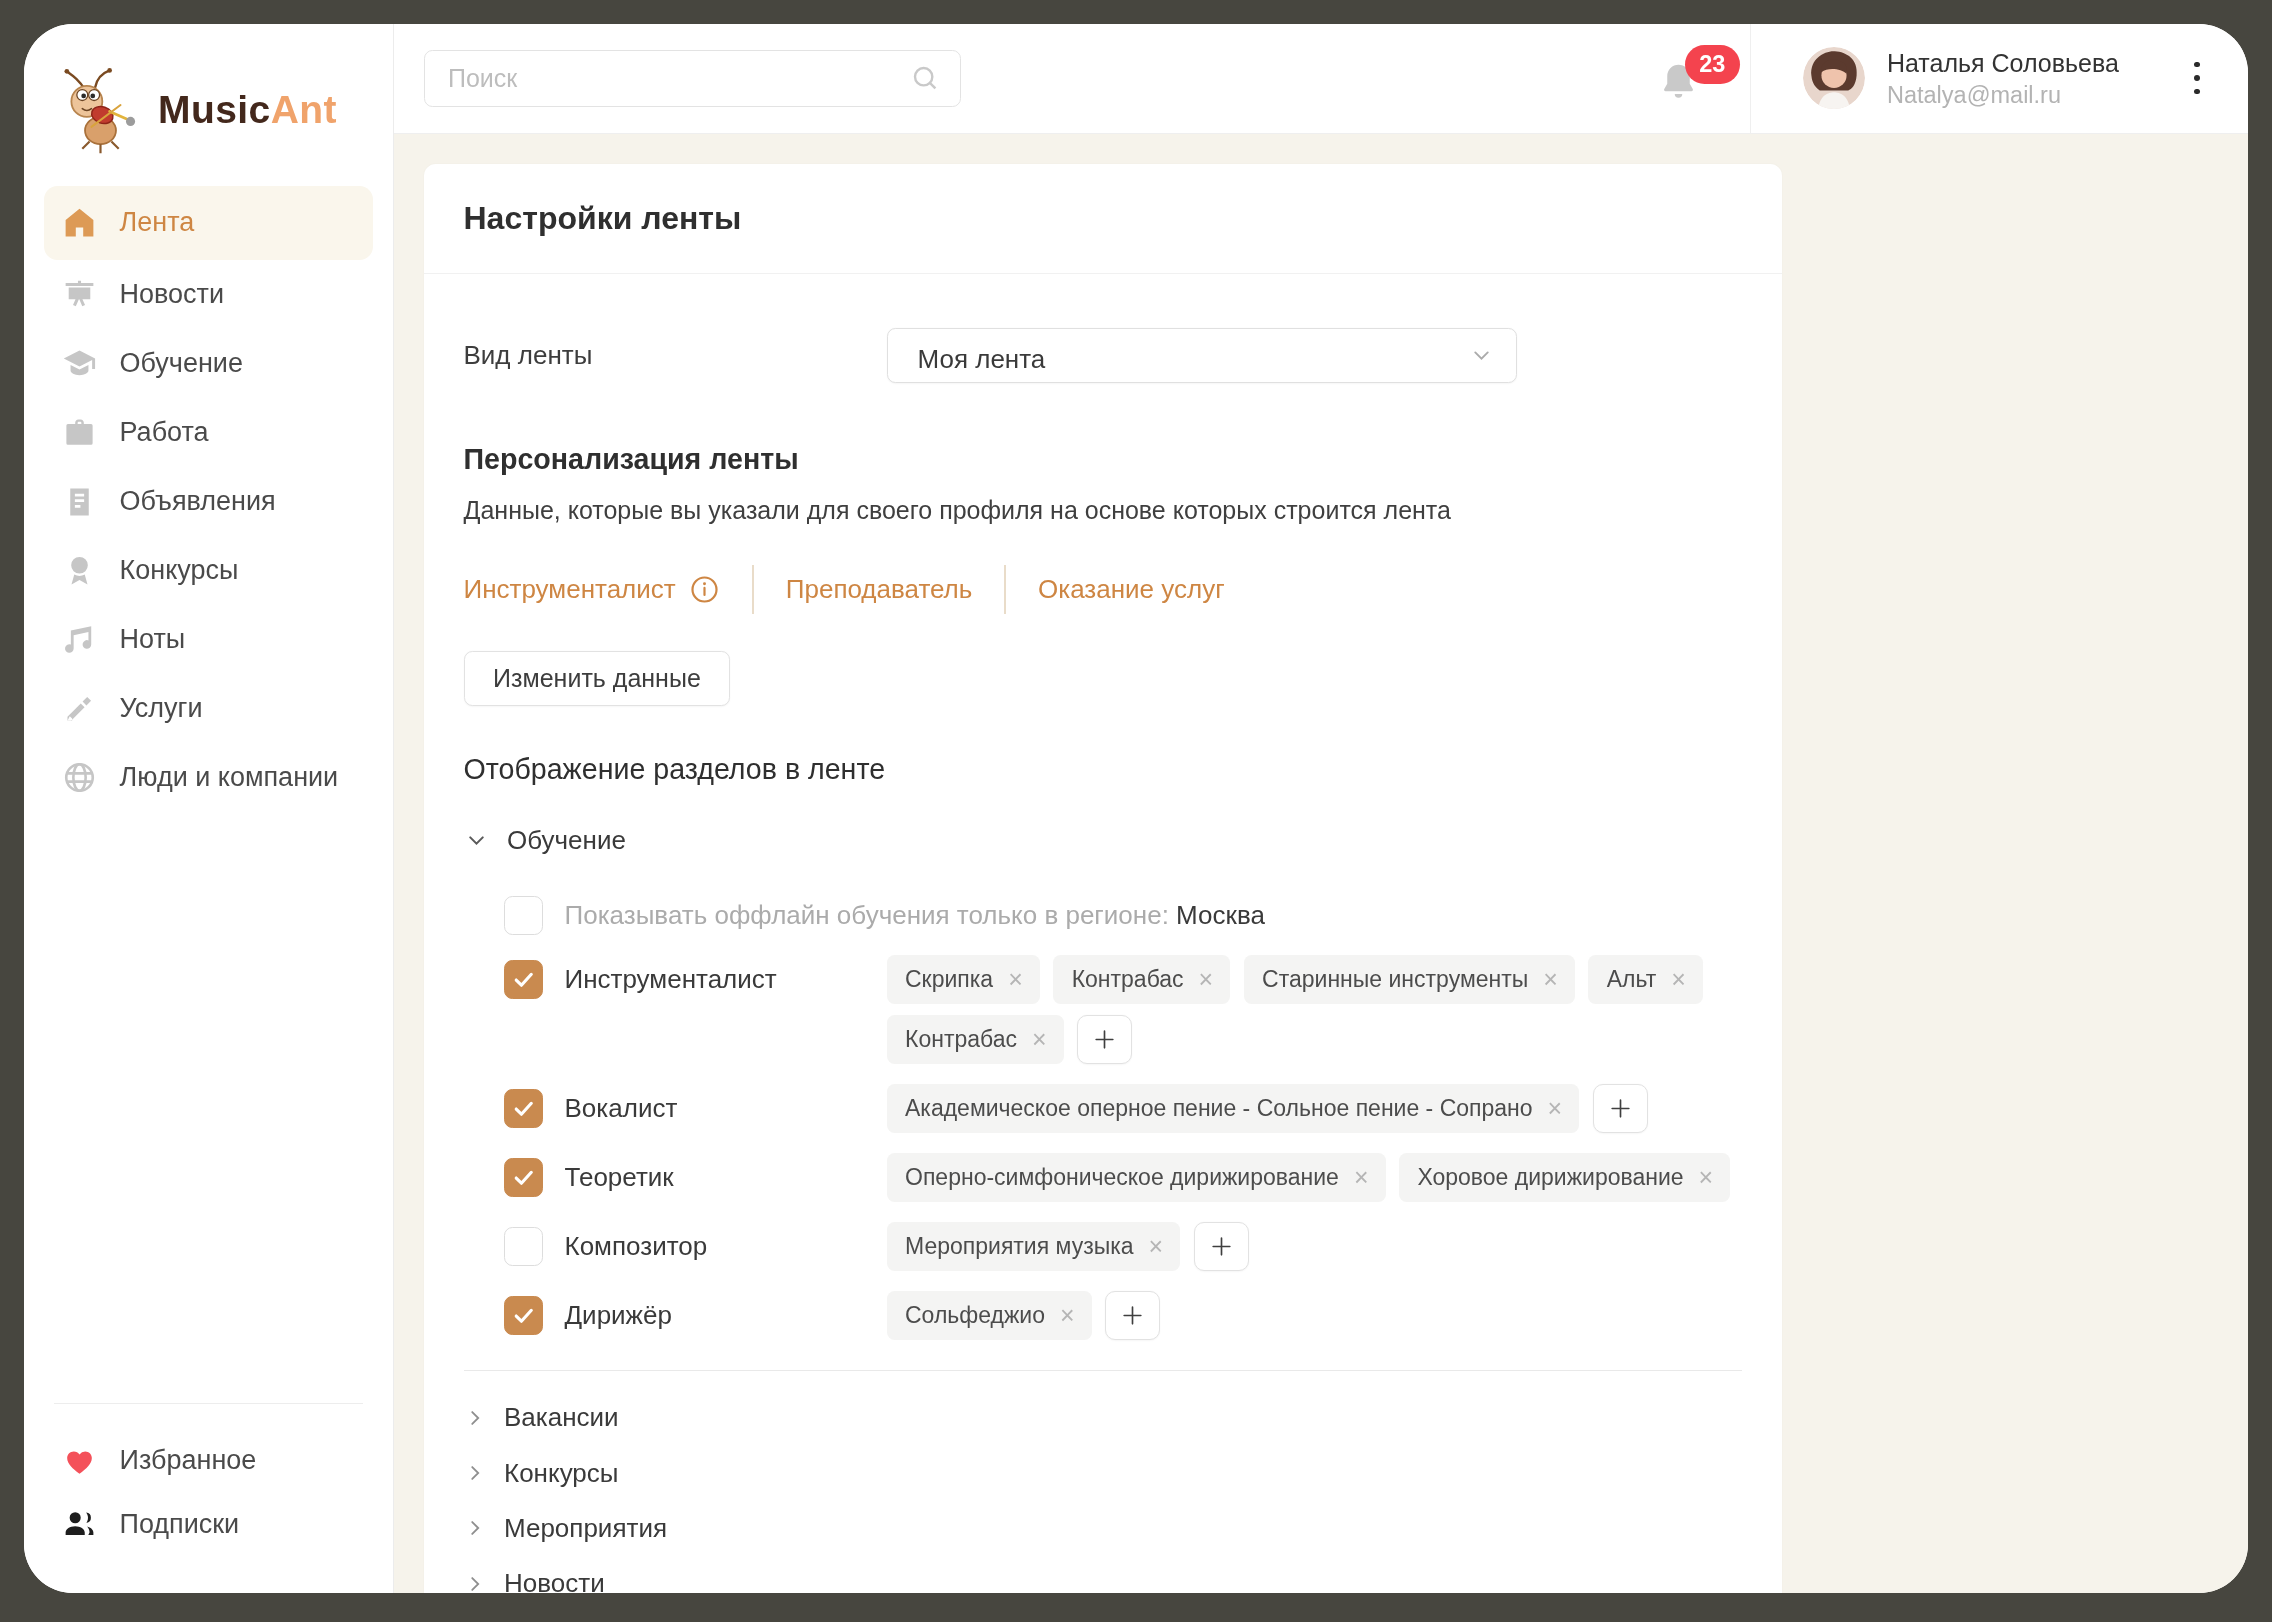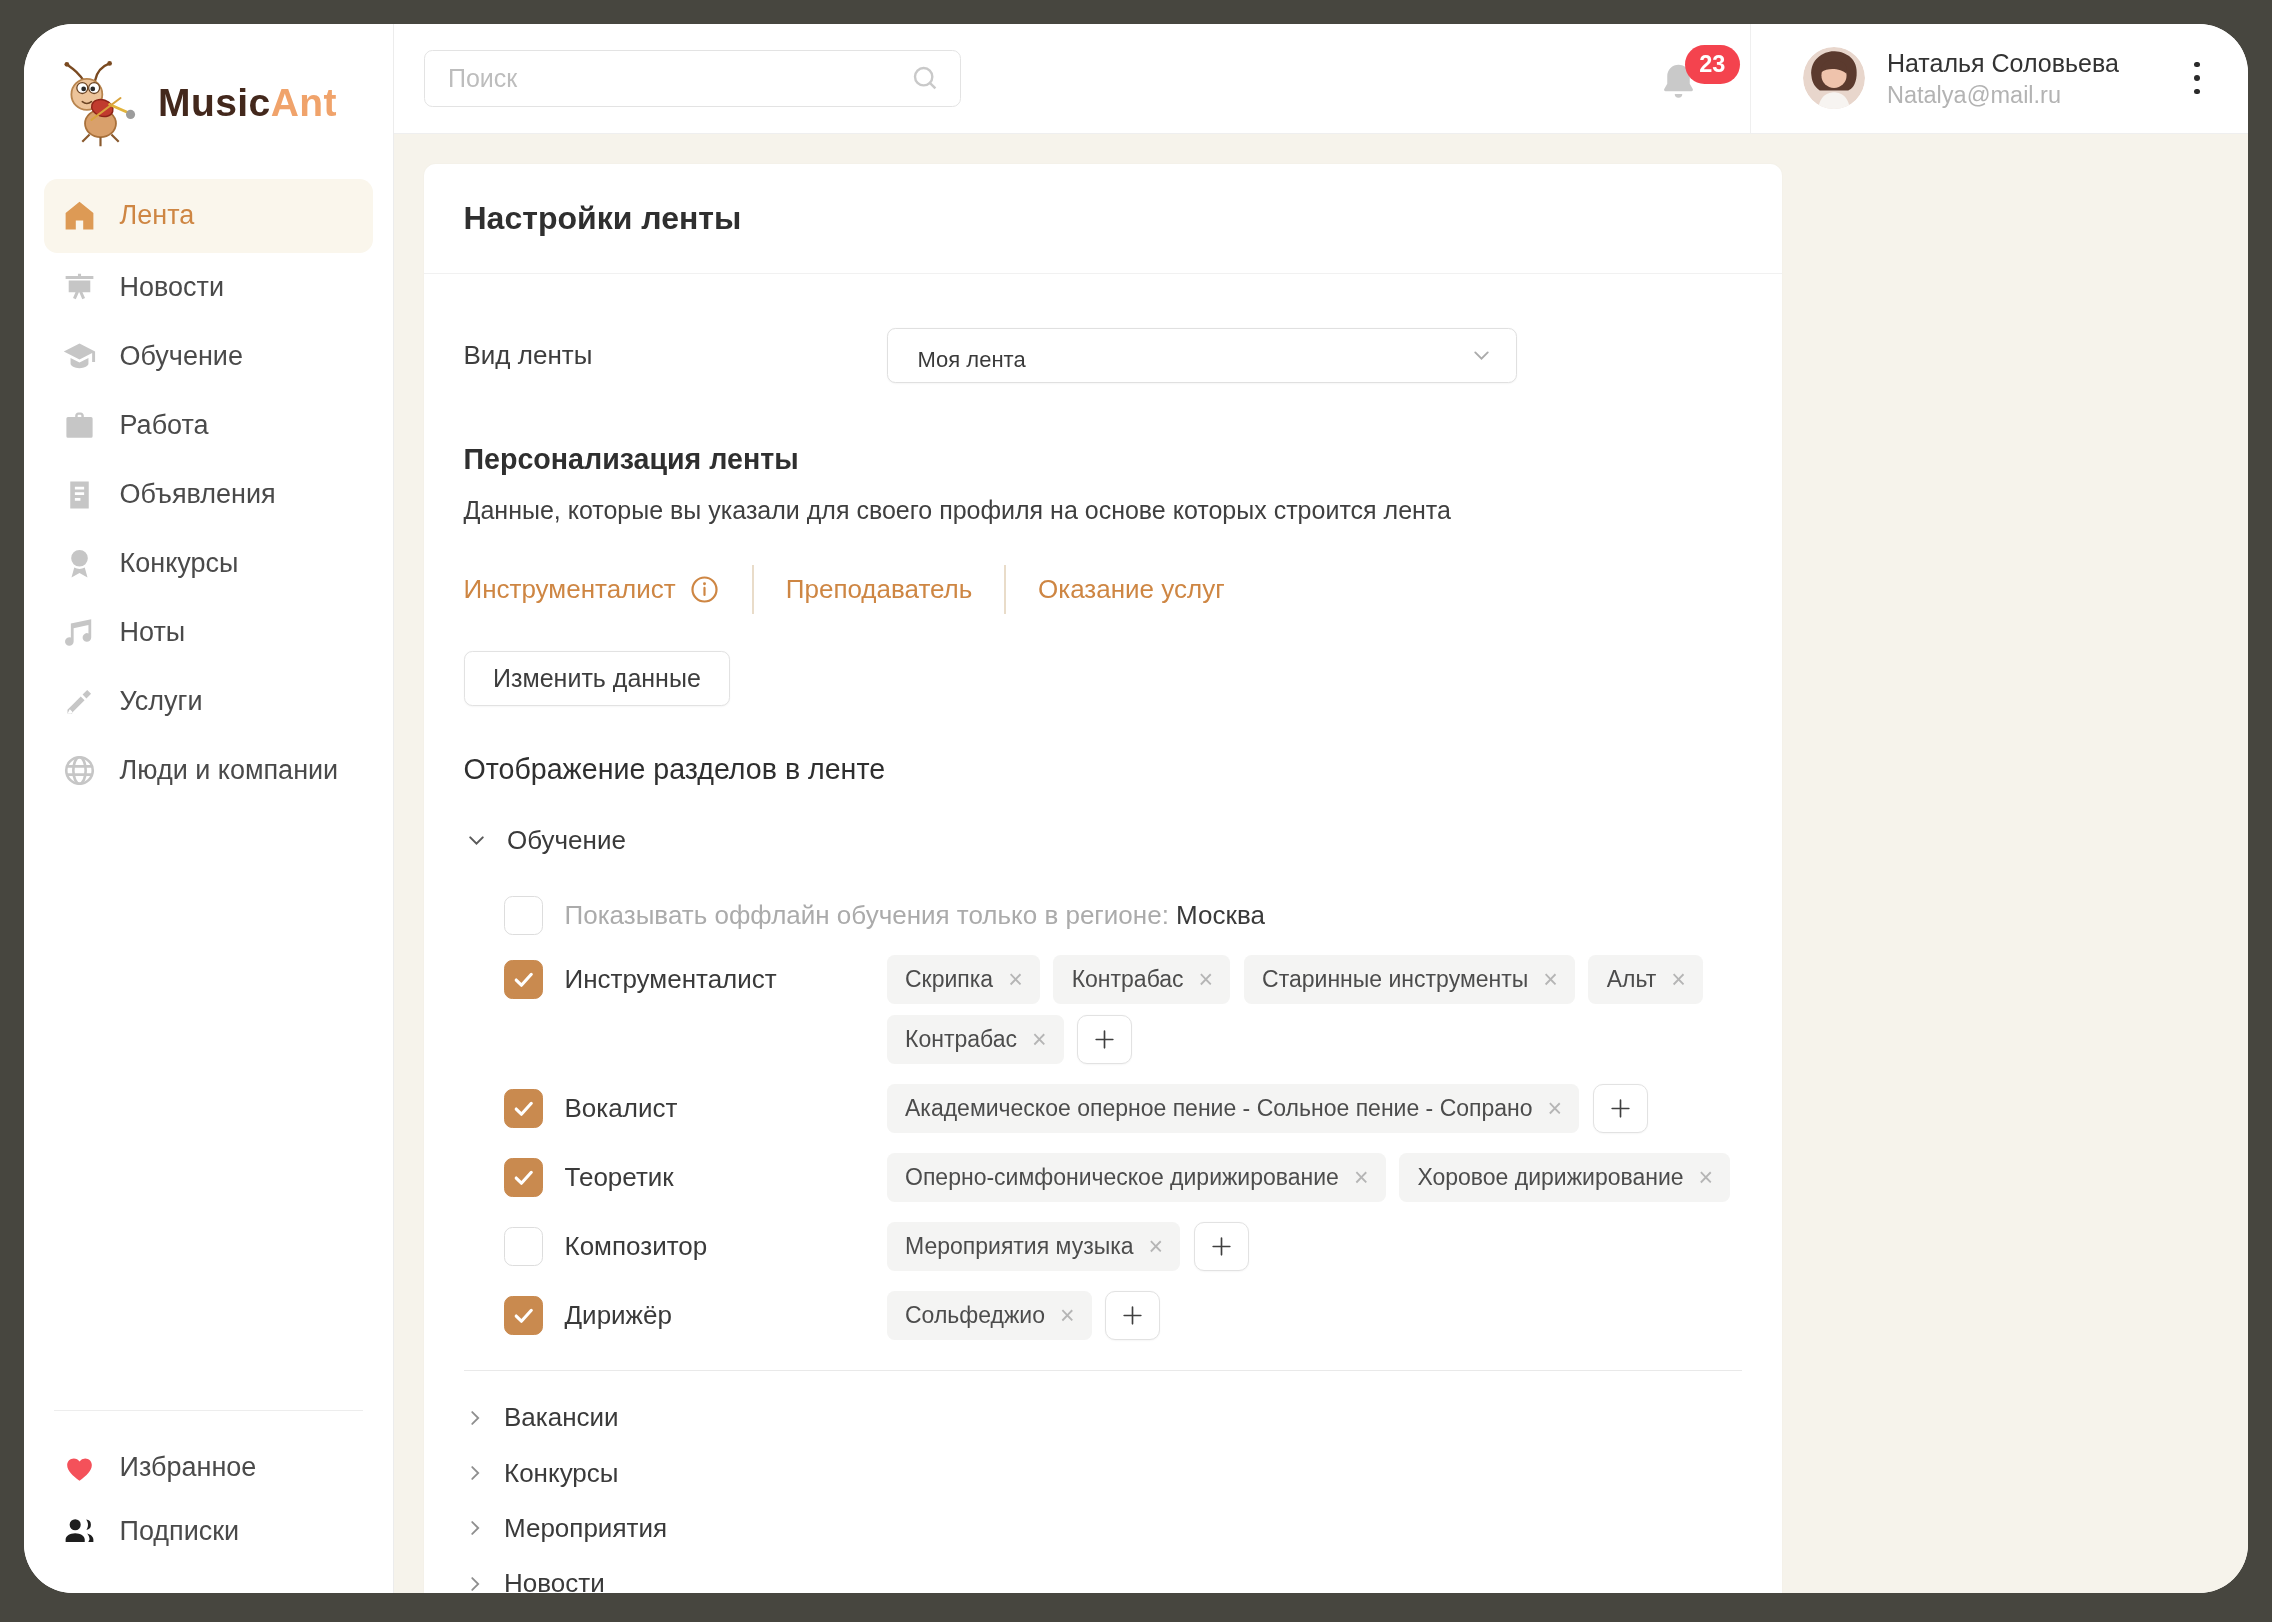--- a/index.html
+++ b/index.html
@@ -4,21 +4,21 @@
 <style>
   * { margin:0; padding:0; box-sizing:border-box; }
   html,body { width:2273px; height:1623px; overflow:hidden; }
   body { background:#47463F; font-family:"Liberation Sans","DejaVu Sans",sans-serif; color:#3D3D3D; }
 
   .app { position:absolute; left:23.5px; top:23.5px; width:2224px; height:1569px;
          background:#fff; border-radius:49px; overflow:hidden; display:flex; }
 
   
   .sidebar { width:370px; flex:0 0 370px; background:#fff; border-right:0.8px solid #ECECEC;
-             display:flex; flex-direction:column; padding:4px 20px; }
+             display:flex; flex-direction:column; padding:11px 20px; }
   .logo { display:flex; align-items:center; gap:11.8px; padding:30px 6.7px 25px 11.8px; }
   .logo svg { width:91px; height:91px; flex:0 0 91px; }
   .brand { font-size:39px; font-weight:700; color:#43281C; letter-spacing:0.4px; }
   .brand .accent2 { color:#F0A36B; }
   .nav { display:flex; flex-direction:column; margin-top:5px; }
   .nav-item { display:flex; align-items:center; gap:22px; height:69px; padding:0 17px;
               border-radius:13.4px; font-size:27px; color:#4A4A4A; cursor:pointer; }
   .nav-item .ic { width:37px; height:37px; flex:0 0 37px; color:#C6C6C6; display:flex; align-items:center; justify-content:center; }
   .nav-item .ic svg { width:37px; height:37px; }
   .nav-item.active { background:#FAF6EC; color:#CE8643; height:74px; }
@@ -56,21 +56,21 @@
   .card { width:1358px; min-height:1512px; background:#fff; border-radius:11.8px; box-shadow:0 0.8px 2.5px rgba(0,0,0,.03); }
   .card-header { height:110px; display:flex; align-items:center; padding:0 40px; border-bottom:0.8px solid #F1F1F1; }
   .card-header h1 { font-size:32px; font-weight:700; color:#2F2F2F; }
   .card-body { padding:0 40px 50px 40px; }
 
   .row-feedtype { margin-top:54px; display:flex; align-items:center; }
   .row-label { width:423px; flex:0 0 423px; font-size:26px; color:#3D3D3D; }
   .select { width:630px; height:55px; border:0.8px solid #E0E0E0; border-radius:8.4px; background:#fff;
             display:flex; align-items:center; padding:0 22px 0 30px; cursor:pointer;
             box-shadow:0 0.8px 1.7px rgba(0,0,0,.04); }
-  .select .val { flex:1; font-size:22px; color:#3A3A3A;margin-top:9px; }
+  .select .val { flex:1; font-size:26px; color:#3A3A3A;margin-top:9px; }
   .chev { width:25px; height:25px; color:#ABABAB; }
 
   h2.sec { margin-top:60px; font-size:28.6px; font-weight:700; color:#2F2F2F; }
   .desc { margin-top:20px; font-size:25px; color:#3F3F3F; }
 
   .tabs { margin-top:40px; display:flex; align-items:center; }
   .tab { display:flex; align-items:center; gap:13.4px; font-size:26px; color:#CE8643; cursor:pointer; }
   .tab-sep { width:1.7px; height:49px; background:#E9DCC9; margin:0 32px; }
   .info-ic { width:31px; height:31px; color:#CE8643; }
 

